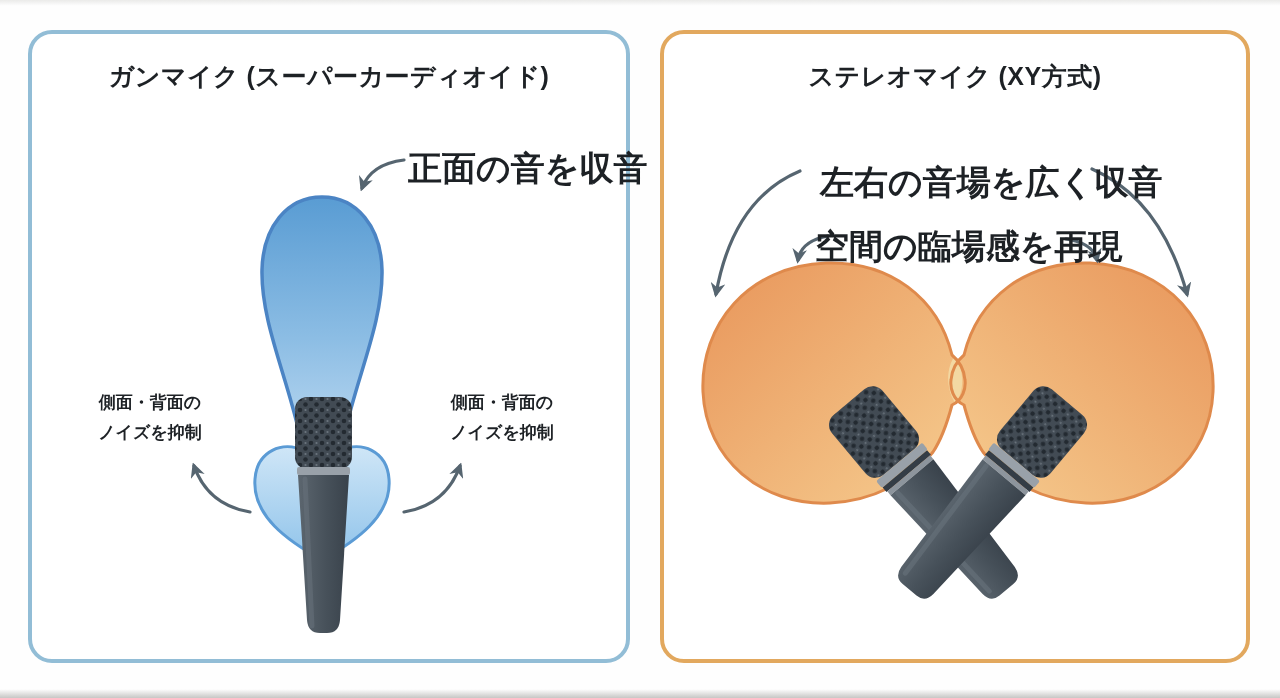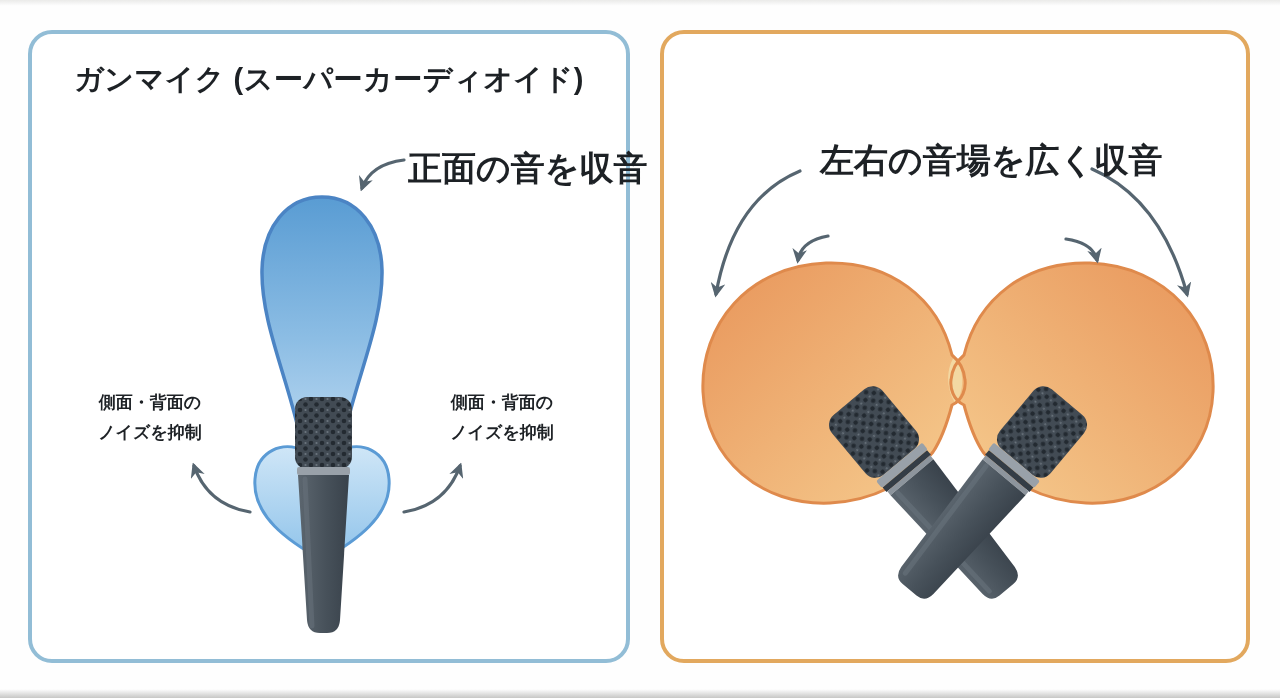--- a/index.html
+++ b/index.html
@@ -8,32 +8,32 @@
   #stage { position:relative; width:1280px; height:698px; background:#fefefe; }
 
   .edge-strip { position:absolute; left:0; width:1280px; pointer-events:none; }
   .edge-strip.top { top:0; height:6px; background:linear-gradient(to bottom,#e2e2e0,#ffffff); opacity:.7; }
   .edge-strip.bottom { bottom:0; height:9px; background:linear-gradient(to top,#b9b9b7,#ffffff); opacity:.8; }
 
   .panel { position:absolute; top:30px; height:633px; border:4px solid #999; border-radius:24px; background:#ffffff; }
   .panel.left { left:28px; width:602px; }
   .panel.right { left:660px; width:590px; }
 
-  .title { position:absolute; top:60px; width:inherit; text-align:center; font-size:29px; font-weight:700; color:#1d2125; letter-spacing:.5px; white-space:nowrap; }
+  .title { position:absolute; top:60px; width:inherit; text-align:center; font-size:25px; font-weight:700; color:#1d2125; letter-spacing:.5px; white-space:nowrap; }
   .title.left { left:28px; width:602px; }
   .title.right { left:660px; width:590px; }
 
   .lbl { position:absolute; font-weight:700; color:#1d2125; white-space:nowrap; }
   .lbl.single { font-size:34px; }
   .lbl.double { font-size:17px; line-height:30px; text-align:center; }
 
   #lbl-front { left:408px; top:146px; }
   #lbl-side-left { left:55px; top:388px; width:190px; }
   #lbl-side-right { left:407px; top:388px; width:190px; }
-  #lbl-wide { left:820px; top:138px; width:280px; text-align:center; }
+  #lbl-wide { left:820px; top:160px; width:280px; text-align:center; }
   #lbl-space { left:815px; top:224px; width:280px; text-align:center; }
 
   svg.art { position:absolute; left:0; top:0; width:1280px; height:698px; pointer-events:none; }
 </style>
 </head>
 <body>
 
 <div id="stage" style="color: rgb(29, 33, 37);">
 
   <div class="edge-strip top"></div>
@@ -158,28 +158,30 @@
       <path d="M 250 512 Q 208 505 194 466" marker-end="url(#arrowHead)"></path>
       <path d="M 404 512 Q 446 505 460 466" marker-end="url(#arrowHead)"></path>
       <path d="M 800 171 Q 733 199 716 294" marker-end="url(#arrowHead)"></path>
       <path d="M 1092 169 Q 1161 199 1187 294" marker-end="url(#arrowHead)"></path>
       <path d="M 828 236 Q 801 241 798 260" marker-end="url(#arrowHead)"></path>
       <path d="M 1066 239 Q 1093 243 1097 260" marker-end="url(#arrowHead)"></path>
     </g>
   </svg>
 
   <div class="title left">ガンマイク (スーパーカーディオイド)</div>
+  <div class="title right">ステレオマイク (XY方式)</div>
 
   <div id="lbl-front" class="lbl single">正面の音を収音</div>
 
   <div id="lbl-side-left" class="lbl double">
     <div>側面・背面の</div>
     <div>ノイズを抑制</div>
   </div>
 
   <div id="lbl-side-right" class="lbl double">
     <div>側面・背面の</div>
     <div>ノイズを抑制</div>
   </div>
 
   <div id="lbl-wide" class="lbl single">左右の音場を広く収音</div>
+  <div id="lbl-space" class="lbl single">空間の臨場感を再現</div>
 
 </div>
 
 </body></html>

